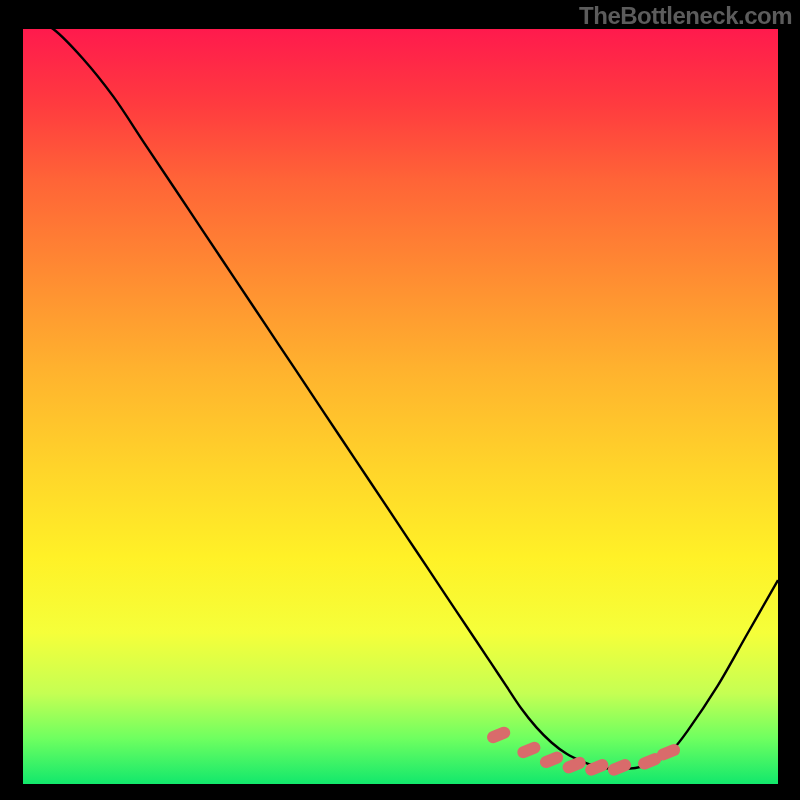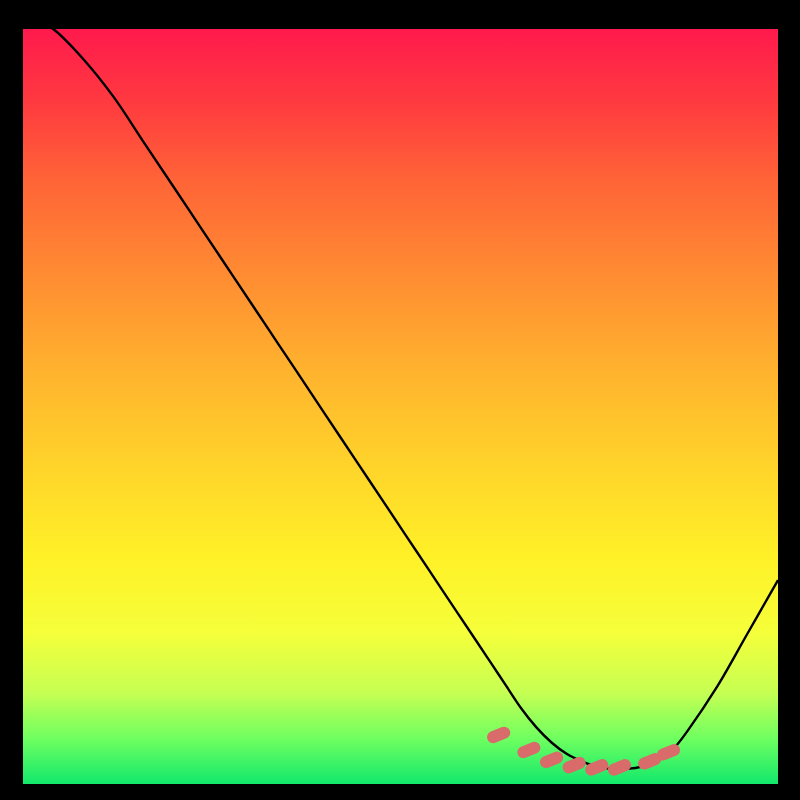--- a/index.html
+++ b/index.html
@@ -56,20 +56,21 @@
     width: 100%;
     height: 100%;
     overflow: visible;
   }
 </style>
 </head>
 <body>
 
 <div class="stage">
 
+  <div class="watermark">TheBottleneck.com</div>
 
   <div class="plot-area">
     <svg class="curve-layer" viewBox="0 0 755 755" preserveAspectRatio="none">
       <path id="main-curve" fill="none" stroke="#000000" stroke-width="2.4" d="M 0.0 -15.1 C 5.0 -12.6, 20.1 -7.6, 30.2 0.0 C 40.3 7.6, 50.3 18.9, 60.4 30.2 C 70.5 41.5, 80.5 54.1, 90.6 67.9 C 100.7 81.8, 110.7 98.1, 120.8 113.3 C 130.9 128.3, 140.9 143.4, 151.0 158.5 C 161.1 173.6, 171.1 188.8, 181.2 203.9 C 191.3 219.0, 201.3 234.0, 211.4 249.1 C 221.5 264.3, 231.5 279.4, 241.6 294.4 C 251.7 309.5, 261.7 324.6, 271.8 339.7 C 281.9 354.8, 291.9 369.9, 302.0 385.1 C 312.1 400.2, 322.1 415.3, 332.2 430.4 C 342.3 445.5, 352.3 460.5, 362.4 475.6 C 372.5 490.8, 382.5 505.9, 392.6 521.0 C 402.7 536.1, 412.7 551.1, 422.8 566.3 C 432.9 581.4, 445.4 600.2, 453.0 611.5 C 460.6 622.9, 463.1 626.7, 468.1 634.2 C 473.1 641.8, 478.2 649.3, 483.2 656.9 C 488.2 664.4, 493.3 672.6, 498.3 679.5 C 503.3 686.4, 508.4 692.7, 513.4 698.4 C 518.4 704.0, 523.5 709.1, 528.5 713.5 C 533.5 717.9, 538.6 721.7, 543.6 724.8 C 548.6 727.9, 553.7 730.2, 558.7 732.4 C 563.7 734.5, 568.8 736.4, 573.8 737.6 C 578.8 738.9, 583.9 739.5, 588.9 739.9 C 593.9 740.3, 599.0 740.3, 604.0 739.9 C 609.0 739.5, 614.1 738.9, 619.1 737.6 C 624.1 736.4, 629.2 735.1, 634.2 732.4 C 639.2 729.6, 644.3 726.1, 649.3 721.0 C 654.3 716.0, 656.8 712.8, 664.4 702.1 C 672.0 691.5, 684.5 673.2, 694.6 656.9 C 704.7 640.5, 714.7 621.6, 724.8 604.0 C 734.9 586.4, 750.0 560.0, 755.0 551.1"></path>
       <g id="markers">
           <g transform="translate(475.65,705.925) rotate(-22)">
             <rect x="-12" y="-6" width="24" height="12" rx="6" ry="6" fill="#d96b6b"></rect>
           </g>
           <g transform="translate(505.85,721.025) rotate(-22)">
             <rect x="-12" y="-6" width="24" height="12" rx="6" ry="6" fill="#d96b6b"></rect>

